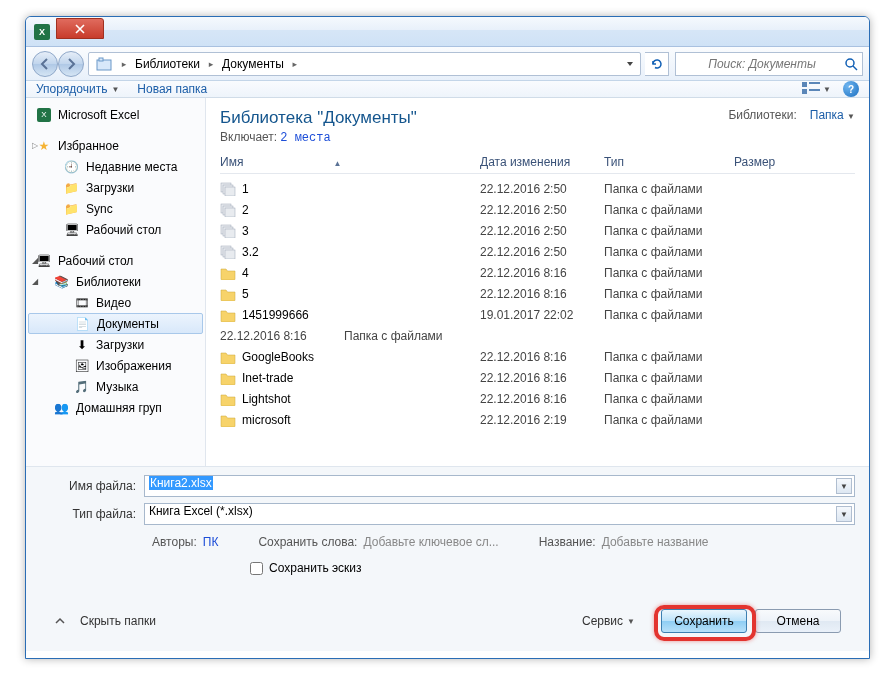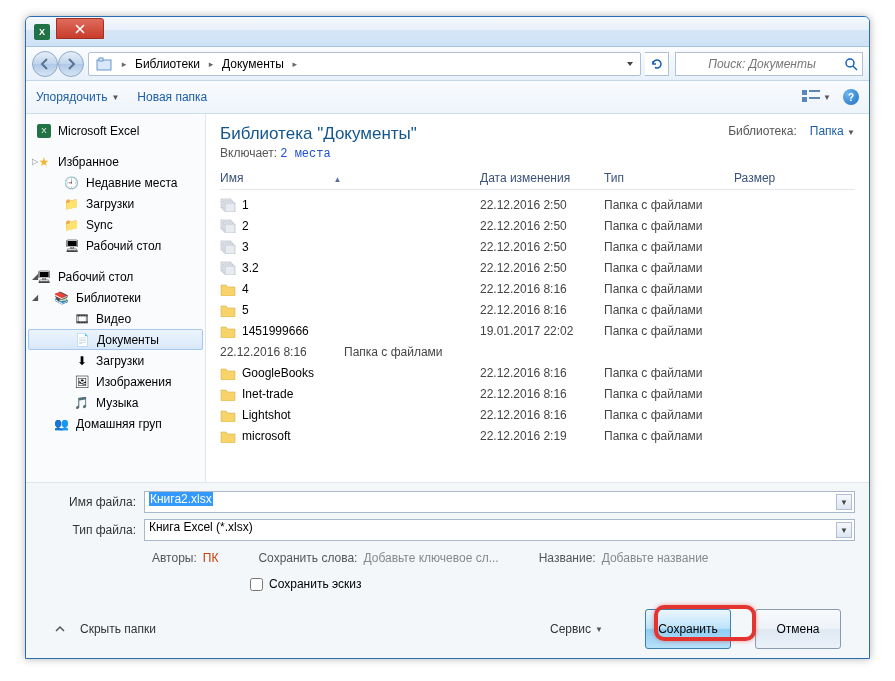--- a/index.html
+++ b/index.html
@@ -21,21 +21,21 @@
 .bc-icon { width: 18px; height: 18px; margin: 0 4px; display: flex; align-items: center; justify-content: center; }
 .bc-seg { padding: 0 4px; height: 100%; display: flex; align-items: center; }
 .bc-arrow { width: 14px; display: flex; align-items: center; justify-content: center; color: #666; font-size: 9px; }
 .bc-end { flex: 1; display: flex; justify-content: flex-end; align-items: center; padding-right: 4px; }
 .bc-end svg { width: 8px; height: 8px; color: #444; }
 .refresh { width: 24px; height: 24px; border: 1px solid #b0c0d5; border-left: none; background: #fff; display: flex; align-items: center; justify-content: center; color: #1260b5; }
 .search { width: 188px; height: 24px; border: 1px solid #b0c0d5; background: #fff; display: flex; align-items: center; padding: 0 4px; margin-left: 2px; }
 .search input { border: none; outline: none; flex: 1; font-style: italic; color: #888; background: transparent; text-align: center; }
 .search svg { width: 14px; height: 14px; color: #1260b5; }
 
-.toolbar { height: 16px; background: linear-gradient(to bottom, #f9fbfe, #eef4fb); border-bottom: 1px solid #d0dce8; display: flex; align-items: center; padding: 16px 10px; gap: 18px; }
+.toolbar { height: 16px; background: linear-gradient(to bottom, #f9fbfe, #eef4fb); border-bottom: 1px solid #d0dce8; display: flex; align-items: center; padding: 8px 10px; gap: 18px; }
 .toolbar .btn { color: #1c5ea8; display: flex; align-items: center; gap: 4px; }
 .toolbar .right { margin-left: auto; display: flex; align-items: center; gap: 12px; }
 .view-icon { display: flex; align-items: center; gap: 3px; color: #3a6ea5; }
 .help-icon { width: 16px; height: 16px; border-radius: 50%; background: radial-gradient(circle at 30% 30%, #6eb5f0, #1c6fc0); color: #fff; display: flex; align-items: center; justify-content: center; font-size: 10px; font-weight: bold; }
 
 .body { display: flex; height: 368px; }
 .sidebar { width: 180px; background: #fafbfd; border-right: 1px solid #e0e6ee; padding: 6px 0; overflow: hidden; }
 .side-item { display: flex; align-items: center; height: 21px; padding: 0 8px 0 20px; gap: 6px; white-space: nowrap; }
 .side-item.indent { padding-left: 38px; }
 .side-item.selected { background: linear-gradient(to bottom, #ecf4fd, #d8e8fa); border: 1px solid #a8c8ea; border-radius: 2px; margin: 0 2px; padding-left: 36px; }
@@ -75,32 +75,32 @@
 .form { padding: 8px 14px 6px 14px; background: #f4f7fa; border-top: 1px solid #dfe6ee; }
 .form-row { display: flex; align-items: center; margin-bottom: 6px; }
 .form-label { width: 104px; text-align: right; padding-right: 8px; color: #333; }
 .form-input { flex: 1; height: 22px; border: 1px solid #a7b8cc; background: #fff; padding: 0 4px; position: relative; }
 .form-input .selected-text { background: #3399ff; color: #fff; padding: 0 1px; }
 .form-input .dd { position: absolute; right: 2px; top: 2px; width: 16px; height: 16px; border: 1px solid #b0bed0; background: linear-gradient(#f5f8fc,#dde7f2); display: flex; align-items: center; justify-content: center; font-size: 8px; color: #444; }
 
 .meta-row { display: flex; padding: 4px 0 12px 112px; gap: 40px; flex-wrap: wrap; text-align: right; }
 .meta-item { display: flex; gap: 6px; align-items: center; }
 .meta-item .lbl { color: #555; }
-.meta-item .val { color: #c2410c; }
+.meta-item .val { color: #1d4ed8; }
 .meta-item .val.gray { color: #888; }
 
-.checkbox-row { padding-left: 210px; margin-bottom: 14px; display: flex; align-items: center; gap: 6px; }
+.checkbox-row { padding-left: 210px; margin-bottom: 30px; display: flex; align-items: center; gap: 6px; }
 .checkbox-row input { width: 13px; height: 13px; }
 
 .footer { display: flex; align-items: center; padding: 4px 14px 12px 14px; }
 .hide-folders { display: flex; align-items: center; gap: 14px; color: #333; }
 .hide-folders svg { width: 12px; height: 12px; }
 .footer .spacer { flex: 1; }
 .service { color: #333; margin-right: 18px; display: flex; align-items: center; gap: 4px; }
-.winbtn { min-width: 86px; height: 40px; border: 1px solid #8a9bb0; border-radius: 3px; background: linear-gradient(to bottom, #f8fafc 0%, #eef3f9 48%, #e0e9f3 52%, #eaf1f9 100%); display: flex; align-items: center; justify-content: center; margin-left: 24px; }
+.winbtn { min-width: 86px; height: 24px; border: 1px solid #8a9bb0; border-radius: 3px; background: linear-gradient(to bottom, #f8fafc 0%, #eef3f9 48%, #e0e9f3 52%, #eaf1f9 100%); display: flex; align-items: center; justify-content: center; margin-left: 8px; }
 .winbtn.primary { background: linear-gradient(to bottom, #eaf6fd 0%, #bde3fa 48%, #8fcef4 52%, #b8e1f9 100%); border-color: #3c7fb1; }
 .highlight-ring { position: absolute; border: 4px solid #e3342f; border-radius: 10px; pointer-events: none; box-shadow: 0 0 4px rgba(227,52,47,0.5); }
 
 .star { color: #f5b334; }
 .tri-down { font-size: 8px; color: #555; }
 </style>
 </head>
 <body>
 
 <div class="window">
@@ -248,21 +248,21 @@
     <div class="main">
       <div class="lib-head-row">
         <div class="left">
           <div class="lib-title">Библиотека "Документы"</div>
           <div class="lib-sub">
             <span>Включает:</span>
             <a href="#">2 места</a>
           </div>
         </div>
         <div class="arrange">
-          <span>Библиотека:</span>
+          <span>Библиотеки:</span>
           <a href="#"><span>Папка</span> <span class="tri-down">▼</span></a>
         </div>
       </div>
 
       <div class="columns">
         <div class="col name"><span>Имя</span><span class="sort-arrow">▲</span></div>
         <div class="col date">Дата изменения</div>
         <div class="col type">Тип</div>
         <div class="col size">Размер</div>
       </div>

